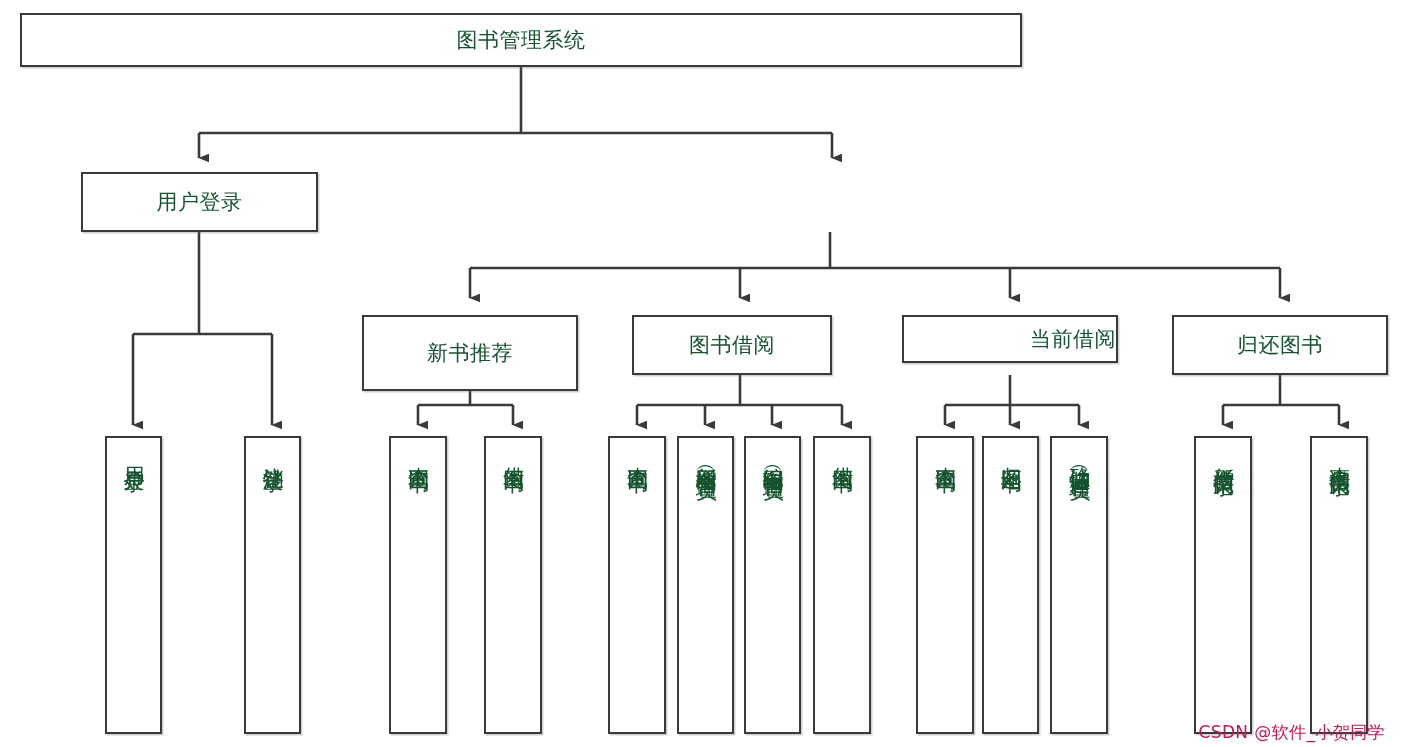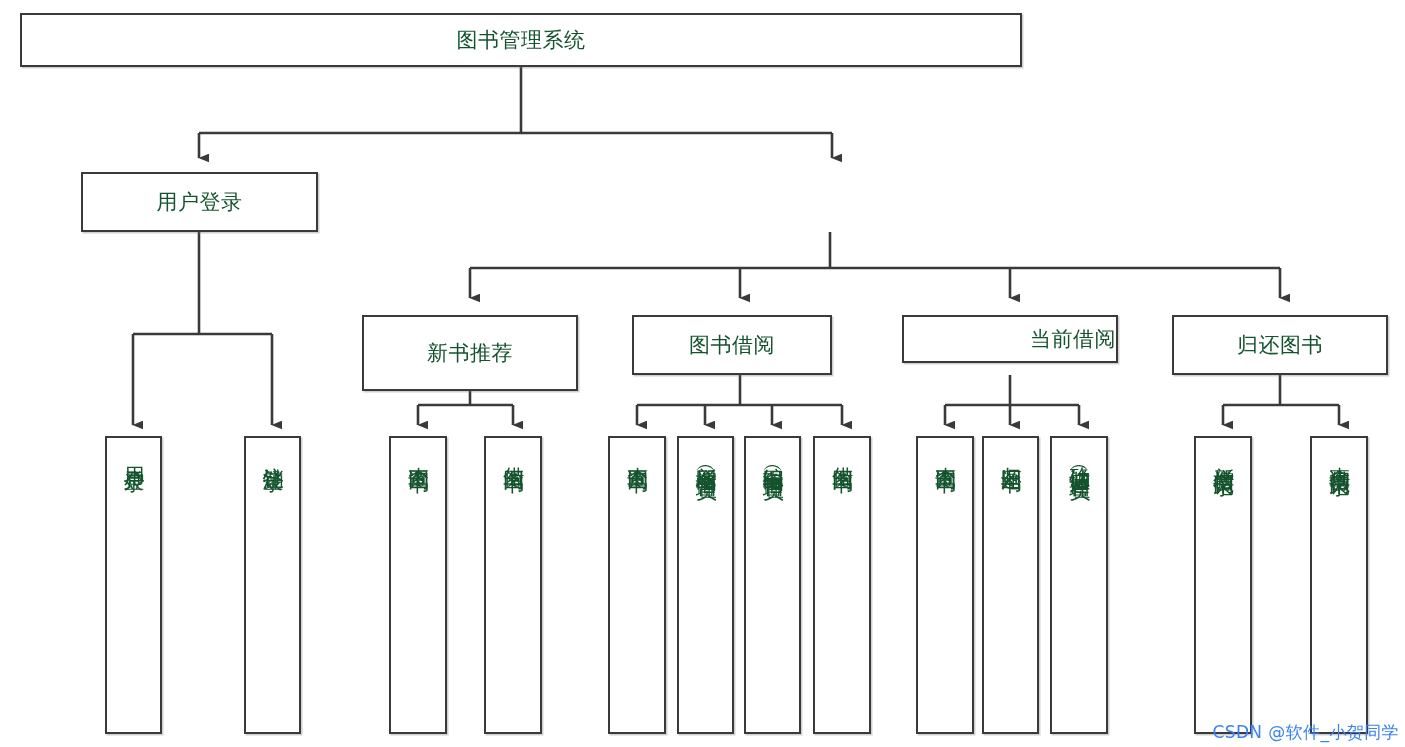--- a/index.html
+++ b/index.html
@@ -47,24 +47,24 @@
   .node.vertical .label{
     writing-mode:vertical-rl;
     text-orientation:upright;
     white-space:normal;
     font-size:21px;
     line-height:1.32;
     letter-spacing:2px;
   }
   #watermark{
     position:absolute;
-    right:6px;
+    right:20px;
     bottom:3px;
     font-size:17px;
-    color:#3b82f6;
+    color:#be185d;
     letter-spacing:.4px;
     white-space:nowrap;
     user-select:none;
   }
 </style>
 </head>
 <body>
 
 <div id="canvas">
 

